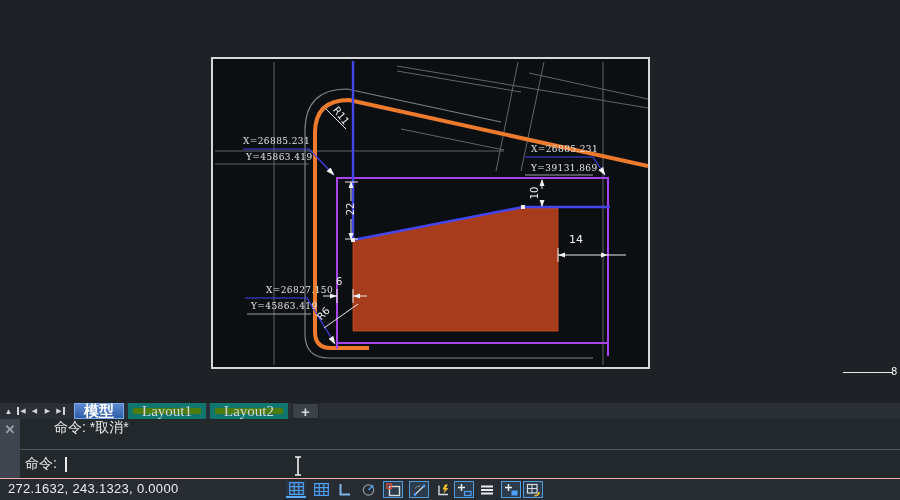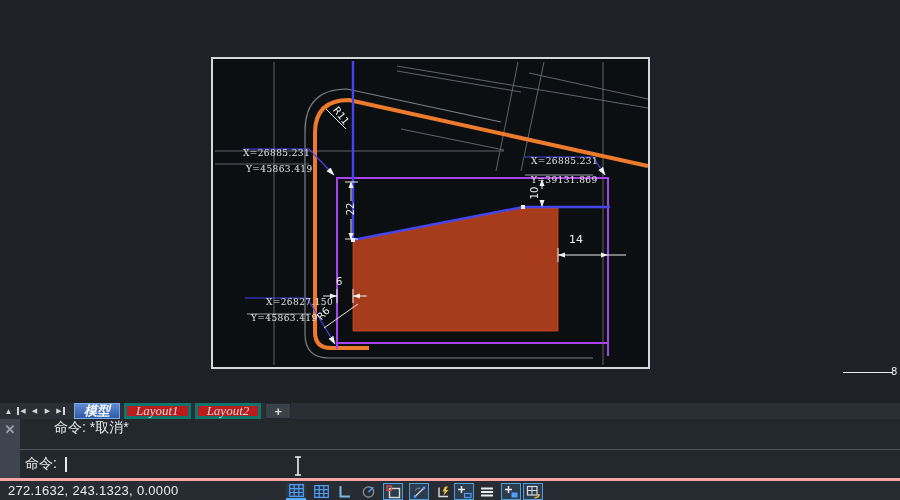--- a/index.html
+++ b/index.html
@@ -4,57 +4,57 @@
 <style>
   html,body{margin:0;padding:0;background:#111;}
   .screen{position:relative;width:900px;height:500px;background:#1f2327;overflow:hidden;
           font-family:"Liberation Sans",sans-serif;}
   
   .workspace{position:absolute;left:0;top:0;width:900px;height:403px;background:#1e2226;}
   .viewport{position:absolute;left:211px;top:57px;width:439px;height:312px;box-sizing:border-box;
             background:#0c0f12;border:2px solid #d5d7d9;}
   .geom{position:absolute;left:0;top:0;}
   .dl{position:absolute;font:9px "DejaVu Serif",serif;color:#e3e3e3;letter-spacing:.4px;
-      white-space:nowrap;line-height:10px;margin-top:12px;}
+      white-space:nowrap;line-height:10px;}
   .dim{position:absolute;font:10px "DejaVu Sans",sans-serif;color:#efefef;white-space:nowrap;
        line-height:10px;}
   .rot90{transform:rotate(-90deg);transform-origin:center;}
   .edge-line{position:absolute;height:1px;background:#e9e9e9;}
   .edge-num{position:absolute;font:10px "DejaVu Sans",sans-serif;color:#f0f0f0;}
   
   .layoutbar{position:absolute;left:0;top:403px;width:900px;height:16px;background:#2a2f35;
              display:flex;align-items:center;}
   .upbtn,.navbtn{width:13px;height:14px;display:flex;align-items:center;justify-content:center;
                  color:#d2d6da;font-size:7px;cursor:default;}
   .upbtn{margin-left:2px;font-size:8px;}
   .navbtn.bfirst::before,.navbtn.blast::after{content:"";width:2px;height:8px;background:#d2d6da;}
   .navbtn.bfirst::before{margin-right:1px;}
   .navbtn.blast::after{margin-left:1px;}
-  .tab{height:16px;display:flex;align-items:center;padding:0 9px;font-size:13px;box-sizing:border-box;
-       margin-left:4px;font-style:italic;}
+  .tab{height:16px;display:flex;align-items:center;padding:0 9px;font-size:15px;box-sizing:border-box;
+       margin-left:4px;}
   .tab.active{background:linear-gradient(#5d8cd4,#2e5ca5);color:#fff;font-weight:bold;
               border:1px solid #7aa7e8;}
-  .tab.idle{background:#b91c1c;color:#d5d8db;border:3px solid #0f766e;
+  .tab.idle{background:#4d7c0f;color:#d5d8db;border:5px solid #0f766e;
             font-family:"Liberation Serif",serif;}
   .tab.add{background:#3a4148;color:#d5d8db;border:1px solid #22262a;padding:0 8px;font-weight:bold;}
   
   .cmd{position:absolute;left:0;top:419px;width:900px;height:59px;background:#23282d;}
   .cmd-strip{position:absolute;left:0;top:0;width:20px;height:59px;background:#3e454e;}
   .cmd-close{position:absolute;left:3px;top:4px;width:14px;height:14px;color:#99a1a9;font-size:13px;
              line-height:14px;text-align:center;font-weight:bold;}
   .cmd-hist{position:absolute;left:31px;top:0;width:880px;height:30px;display:flex;
             padding-left:23px;color:#e6e9eb;font-size:14px;box-sizing:border-box;}
   .cmd-prompt{position:absolute;left:20px;top:30px;width:880px;height:29px;border-top:1px solid #4d555d;
               display:flex;align-items:center;padding-left:5px;color:#e6e9eb;font-size:14px;
               box-sizing:border-box;}
   .caret{display:inline-block;width:2px;height:15px;background:#e8ebed;margin-left:8px;}
   .ibeam{position:absolute;left:292px;top:455px;}
   
   .status{position:absolute;left:0;top:478px;width:900px;height:22px;background:#272c33;
-          border-top:3px solid #fca5a5;box-sizing:border-box;}
+          border-top:1px solid #fca5a5;box-sizing:border-box;}
   .coords{position:absolute;left:8px;top:0;line-height:20px;font-size:13px;color:#eaecee;
           letter-spacing:.3px;}
   .sicon{position:absolute;top:2px;width:20px;height:17px;display:flex;align-items:center;
          justify-content:center;box-sizing:border-box;}
   .boxed{border:1px solid #4e9edd;background:rgba(77,150,220,.16);}
   .uline{border-bottom:2px solid #58aaff;background:rgba(77,150,220,.10);}
 </style>
 </head>
 <body>
 

